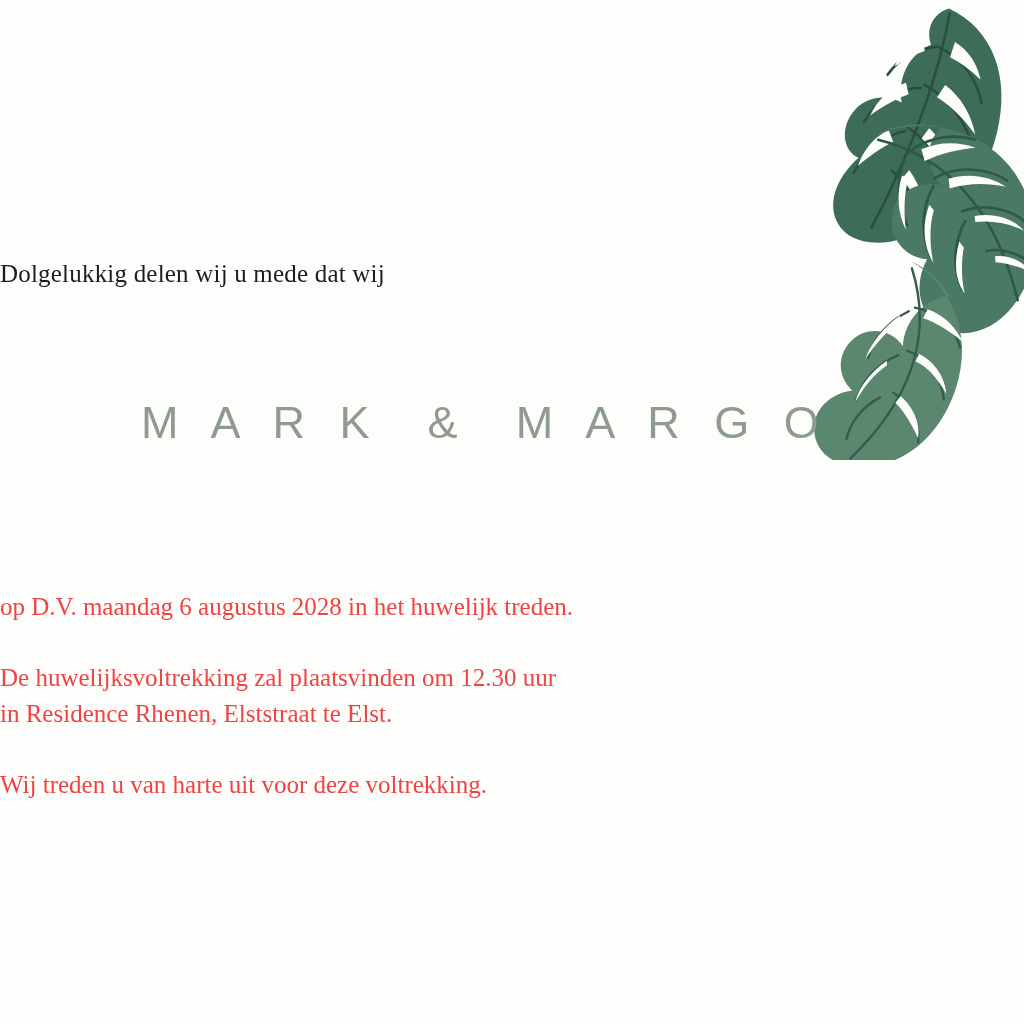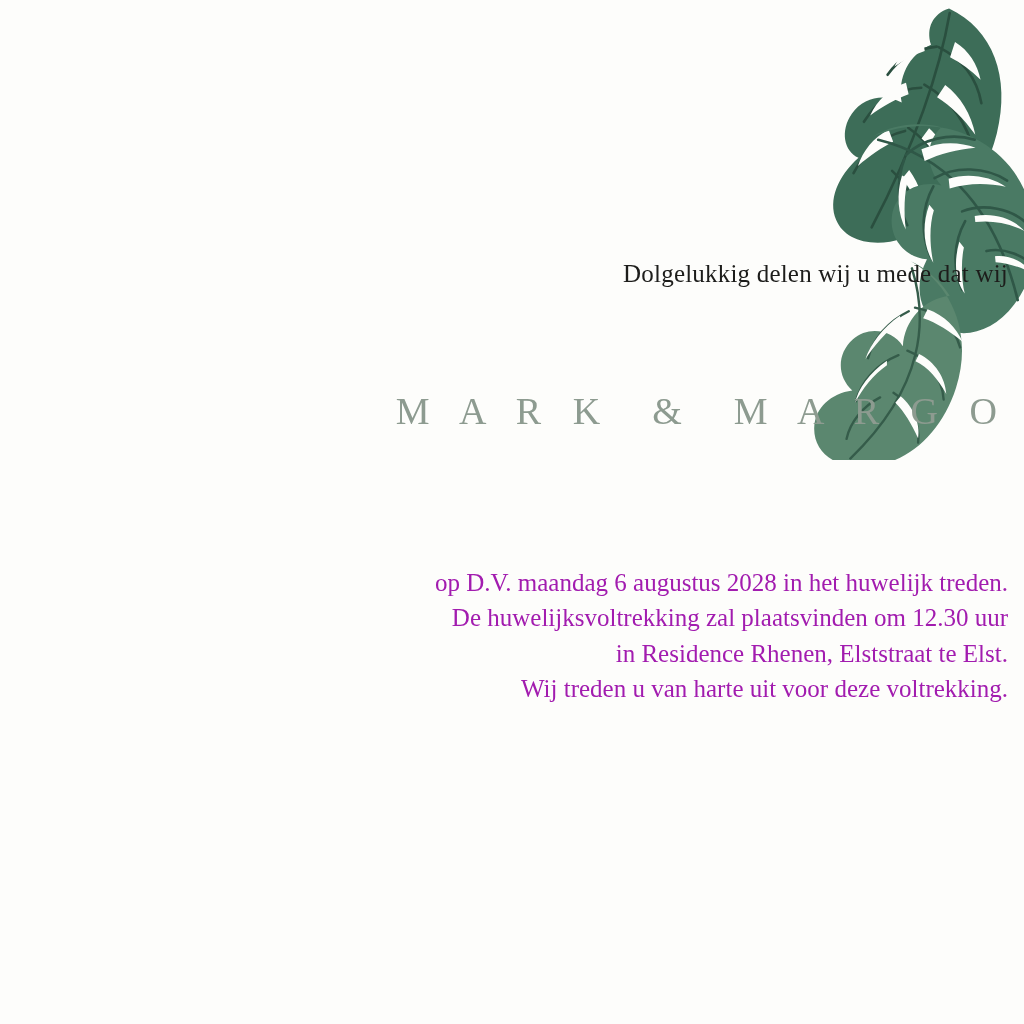--- a/index.html
+++ b/index.html
@@ -36,54 +36,55 @@
     width: 100%;
     height: 100%;
   }
 
   
   .content {
     position: absolute;
     left: 0;
     right: 16px;
     top: 258px;
-    text-align: right;
+    text-align: left;
   }
 
   .intro-line {
     font-size: 25px;
     line-height: 1.3;
     letter-spacing: 0.2px;
     color: #1d1d1b;
     margin: 0;
   }
 
   .names {
     margin: 54px 0 0 0;
-    font-size: 38px;
+    font-size: 45px;
     letter-spacing: 11px;
     color: #8d9b90;
-    font-family: Liberation Serif, serif;
+    font-family: Liberation Sans, sans-serif;
     font-weight: 400;
     white-space: pre;
   }
   .names .amp {
     letter-spacing: 11px;
   }
 
   .body-block {
     margin-top: 88px;
   }
   .para {
     font-size: 25px;
     line-height: 1.42;
     margin: 0;
-    color: #a21caf;
+    color: #ef4444;
   }
   .para + .para {
+    margin-top: 36px;
   }
 </style>
 </head>
 <body>
 
 <div class="card">
 
   <div class="leaf-decor">
     <svg viewBox="0 0 260 460" xmlns="http://www.w3.org/2000/svg">
       <g fill="none" stroke="none">

